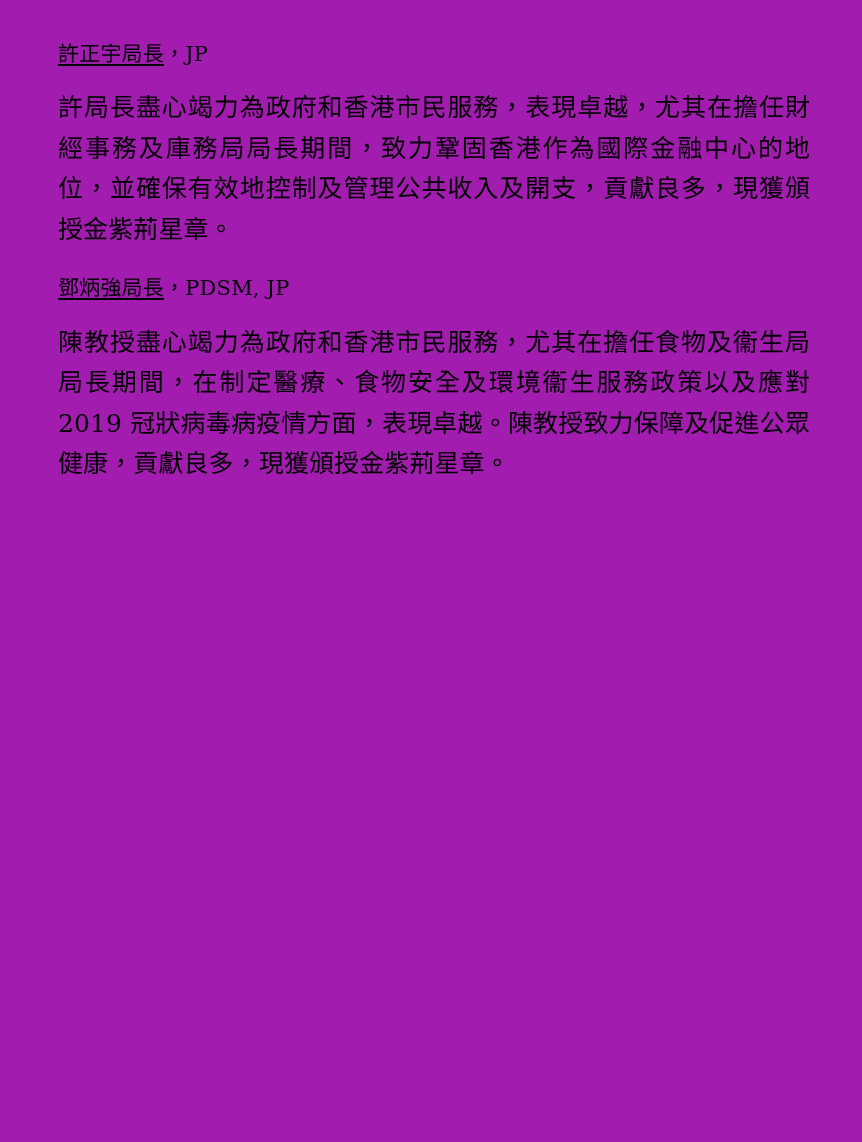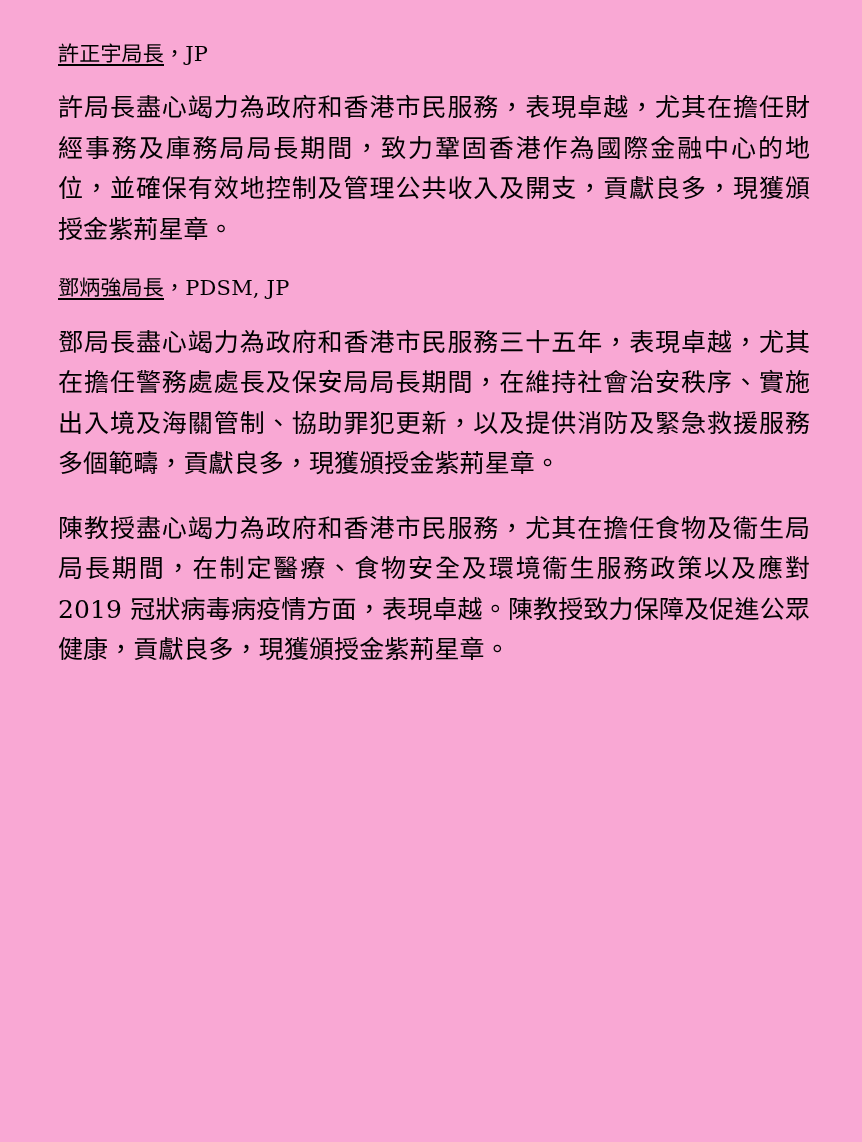--- a/index.html
+++ b/index.html
@@ -11,21 +11,21 @@
     width: 862px;
     min-height: 1142px;
     font-family: "DejaVu Serif", "Liberation Serif", serif;
     color: #000000;
   }
   .page {
     box-sizing: border-box;
     width: 862px;
     min-height: 1142px;
     padding: 40px 52px 24px 58px;
-    background: #f9a8d4;
+    background: #a21caf;
   }
   .entry {
     margin: 0 0 0 0;
   }
   .entry-name {
     font-size: 21px;
     line-height: 1.35;
     margin: 0 0 20px 0;
     font-weight: 400;
     letter-spacing: 0.2px;
@@ -51,21 +51,20 @@
 
 <div class="page">
 
   <div class="entry">
     <p class="entry-name"><span class="underlined">許正宇局長</span><span>，JP</span></p>
     <p class="entry-body">許局長盡心竭力為政府和香港市民服務，表現卓越，尤其在擔任財經事務及庫務局局長期間，致力鞏固香港作為國際金融中心的地位，並確保有效地控制及管理公共收入及開支，貢獻良多，現獲頒授金紫荊星章。</p>
   </div>
 
   <div class="entry">
     <p class="entry-name"><span class="underlined">鄧炳強局長</span><span>，PDSM, JP</span></p>
-    <p class="entry-body">鄧局長盡心竭力為政府和香港市民服務三十五年，表現卓越，尤其在擔任警務處處長及保安局局長期間，在維持社會治安秩序、實施出入境及海關管制、協助罪犯更新，以及提供消防及緊急救援服務多個範疇，貢獻良多，現獲頒授金紫荊星章。</p>
   </div>
 
 
 
   <div class="entry">
     <p class="entry-body">陳教授盡心竭力為政府和香港市民服務，尤其在擔任食物及衞生局局長期間，在制定醫療、食物安全及環境衞生服務政策以及應對 2019 冠狀病毒病疫情方面，表現卓越。陳教授致力保障及促進公眾健康，貢獻良多，現獲頒授金紫荊星章。</p>
   </div>
 
 </div>
 

